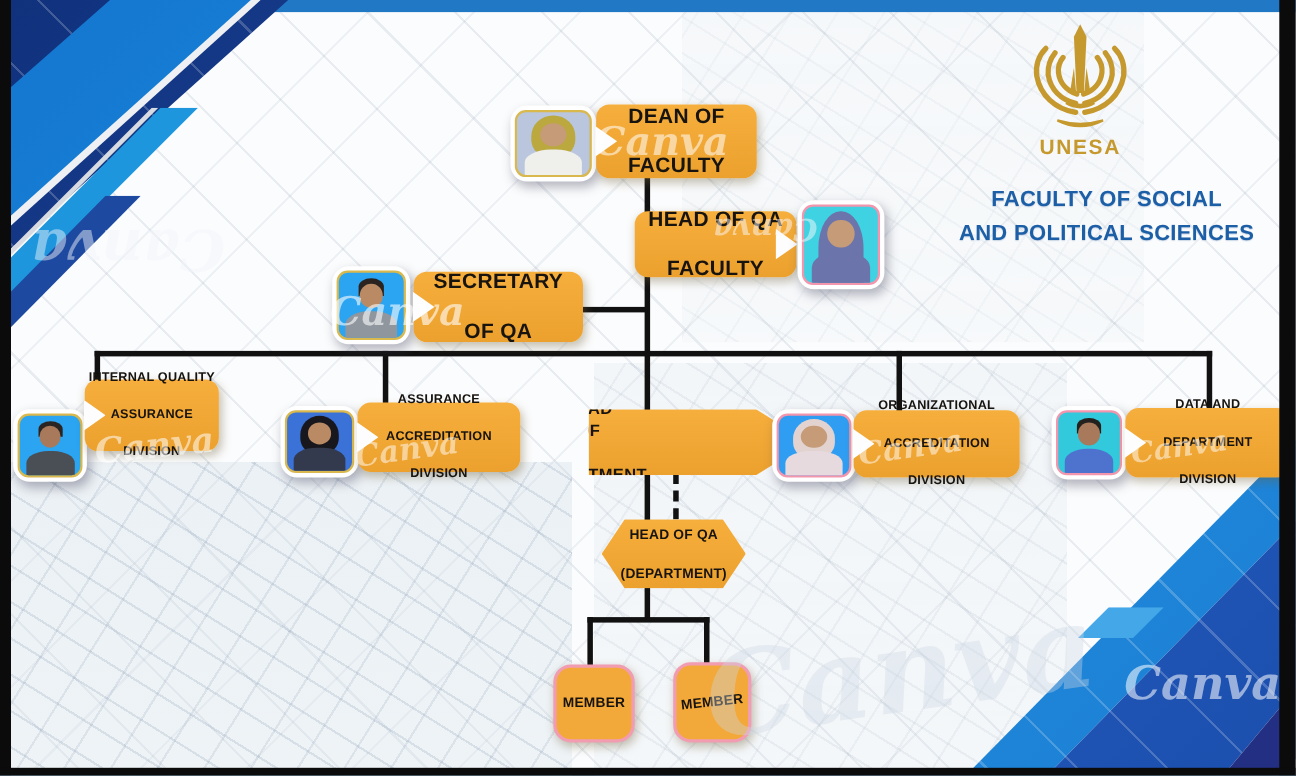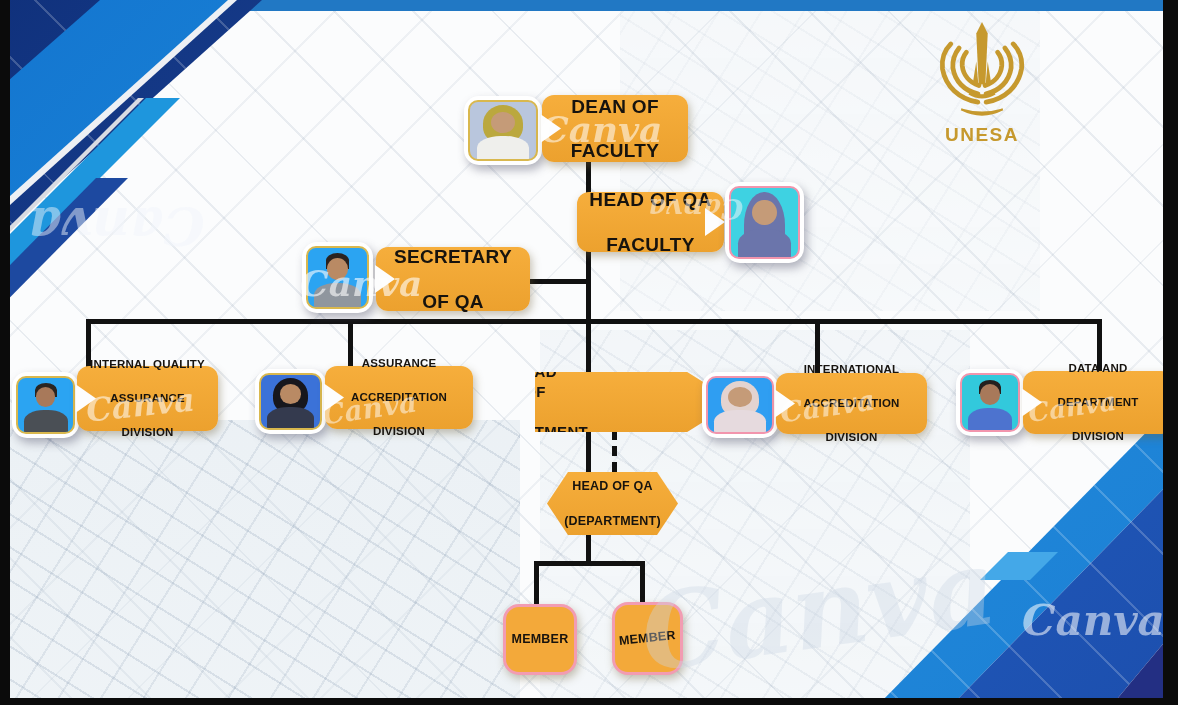--- a/index.html
+++ b/index.html
@@ -114,20 +114,22 @@
       <path d="M50 2 L55.5 13 L53.2 62 L46.8 62 L44.5 13 Z" fill="#c6992e"></path>
       <path d="M41 62 L44.5 40 L46.5 62 Z" fill="#c6992e"></path>
       <path d="M59 62 L55.5 40 L53.5 62 Z" fill="#c6992e"></path>
       <path d="M30 86 Q50 96 70 86 Q50 92 30 86 Z" fill="#c6992e" stroke="#c6992e" stroke-width="2"></path>
       <path d="M38 70 Q50 77 62 70" fill="none" stroke="#c6992e" stroke-width="4"></path>
     </svg>
   </div>
   <div class="unesa-text">UNESA</div>
 
   <div class="faculty">
+    <div>FACULTY OF SOCIAL</div>
+    <div>AND POLITICAL SCIENCES</div>
   </div>
 
   <div class="line" style="left:586px;top:160px;width:5px;height:34px;"></div>
   <div class="line" style="left:586px;top:250px;width:5px;height:313px;"></div>
   <div class="line" style="left:528px;top:279px;width:62px;height:5px;"></div>
   <div class="line" style="left:86px;top:319px;width:1016px;height:5px;"></div>
   <div class="line" style="left:86px;top:319px;width:5px;height:50px;"></div>
   <div class="line" style="left:348px;top:319px;width:5px;height:52px;"></div>
   <div class="line" style="left:815px;top:319px;width:5px;height:59px;"></div>
   <div class="line" style="left:1097px;top:319px;width:5px;height:56px;"></div>
@@ -175,21 +177,21 @@
     <div>OF QA</div>
   </div>
 
   <div class="photo" style="left:12px;top:372px;width:67px;height:66px;">
     <div class="pic" style="background:#2ba4f2;">
       <div class="av hair" style="background:#2a2522;"></div>
       <div class="av head" style="background:#a8795a;"></div>
       <div class="av body" style="background:#4a4f55;"></div>
     </div>
   </div>
-  <div class="obox fs12" style="left:77px;top:366px;width:141px;height:65px;">
+  <div class="obox fs12" style="left:77px;top:345px;width:122px;height:65px;">
     <span class="ptr"></span>
     <div>INTERNAL QUALITY</div>
     <div>ASSURANCE</div>
     <div>DIVISION</div>
   </div>
 
   <div class="photo" style="left:255px;top:369px;width:71px;height:65px;">
     <div class="pic" style="background:#3b72d8;">
       <div class="av hijab" style="background:#17171d;"></div>
       <div class="av head" style="background:#b98a64;"></div>
@@ -210,21 +212,21 @@
 
   <div class="photo pink" style="left:702px;top:372px;width:76px;height:66px;">
     <div class="pic" style="background:#2f9ef2;">
       <div class="av hijab" style="background:#e3d3d0;"></div>
       <div class="av head" style="background:#c59b78;"></div>
       <div class="av body" style="background:#e6dade;"></div>
     </div>
   </div>
   <div class="obox fs12" style="left:776px;top:373px;width:151px;height:61px;">
     <span class="ptr"></span>
-    <div>INTERNATIONAL</div>
+    <div>ORGANIZATIONAL</div>
     <div>ACCREDITATION</div>
     <div>DIVISION</div>
   </div>
 
   <div class="photo pink" style="left:956px;top:369px;width:68px;height:67px;">
     <div class="pic" style="background:#32c9dc;">
       <div class="av hair" style="background:#23201e;"></div>
       <div class="av head" style="background:#a8795a;"></div>
       <div class="av body" style="background:#4d73cf;"></div>
     </div>

